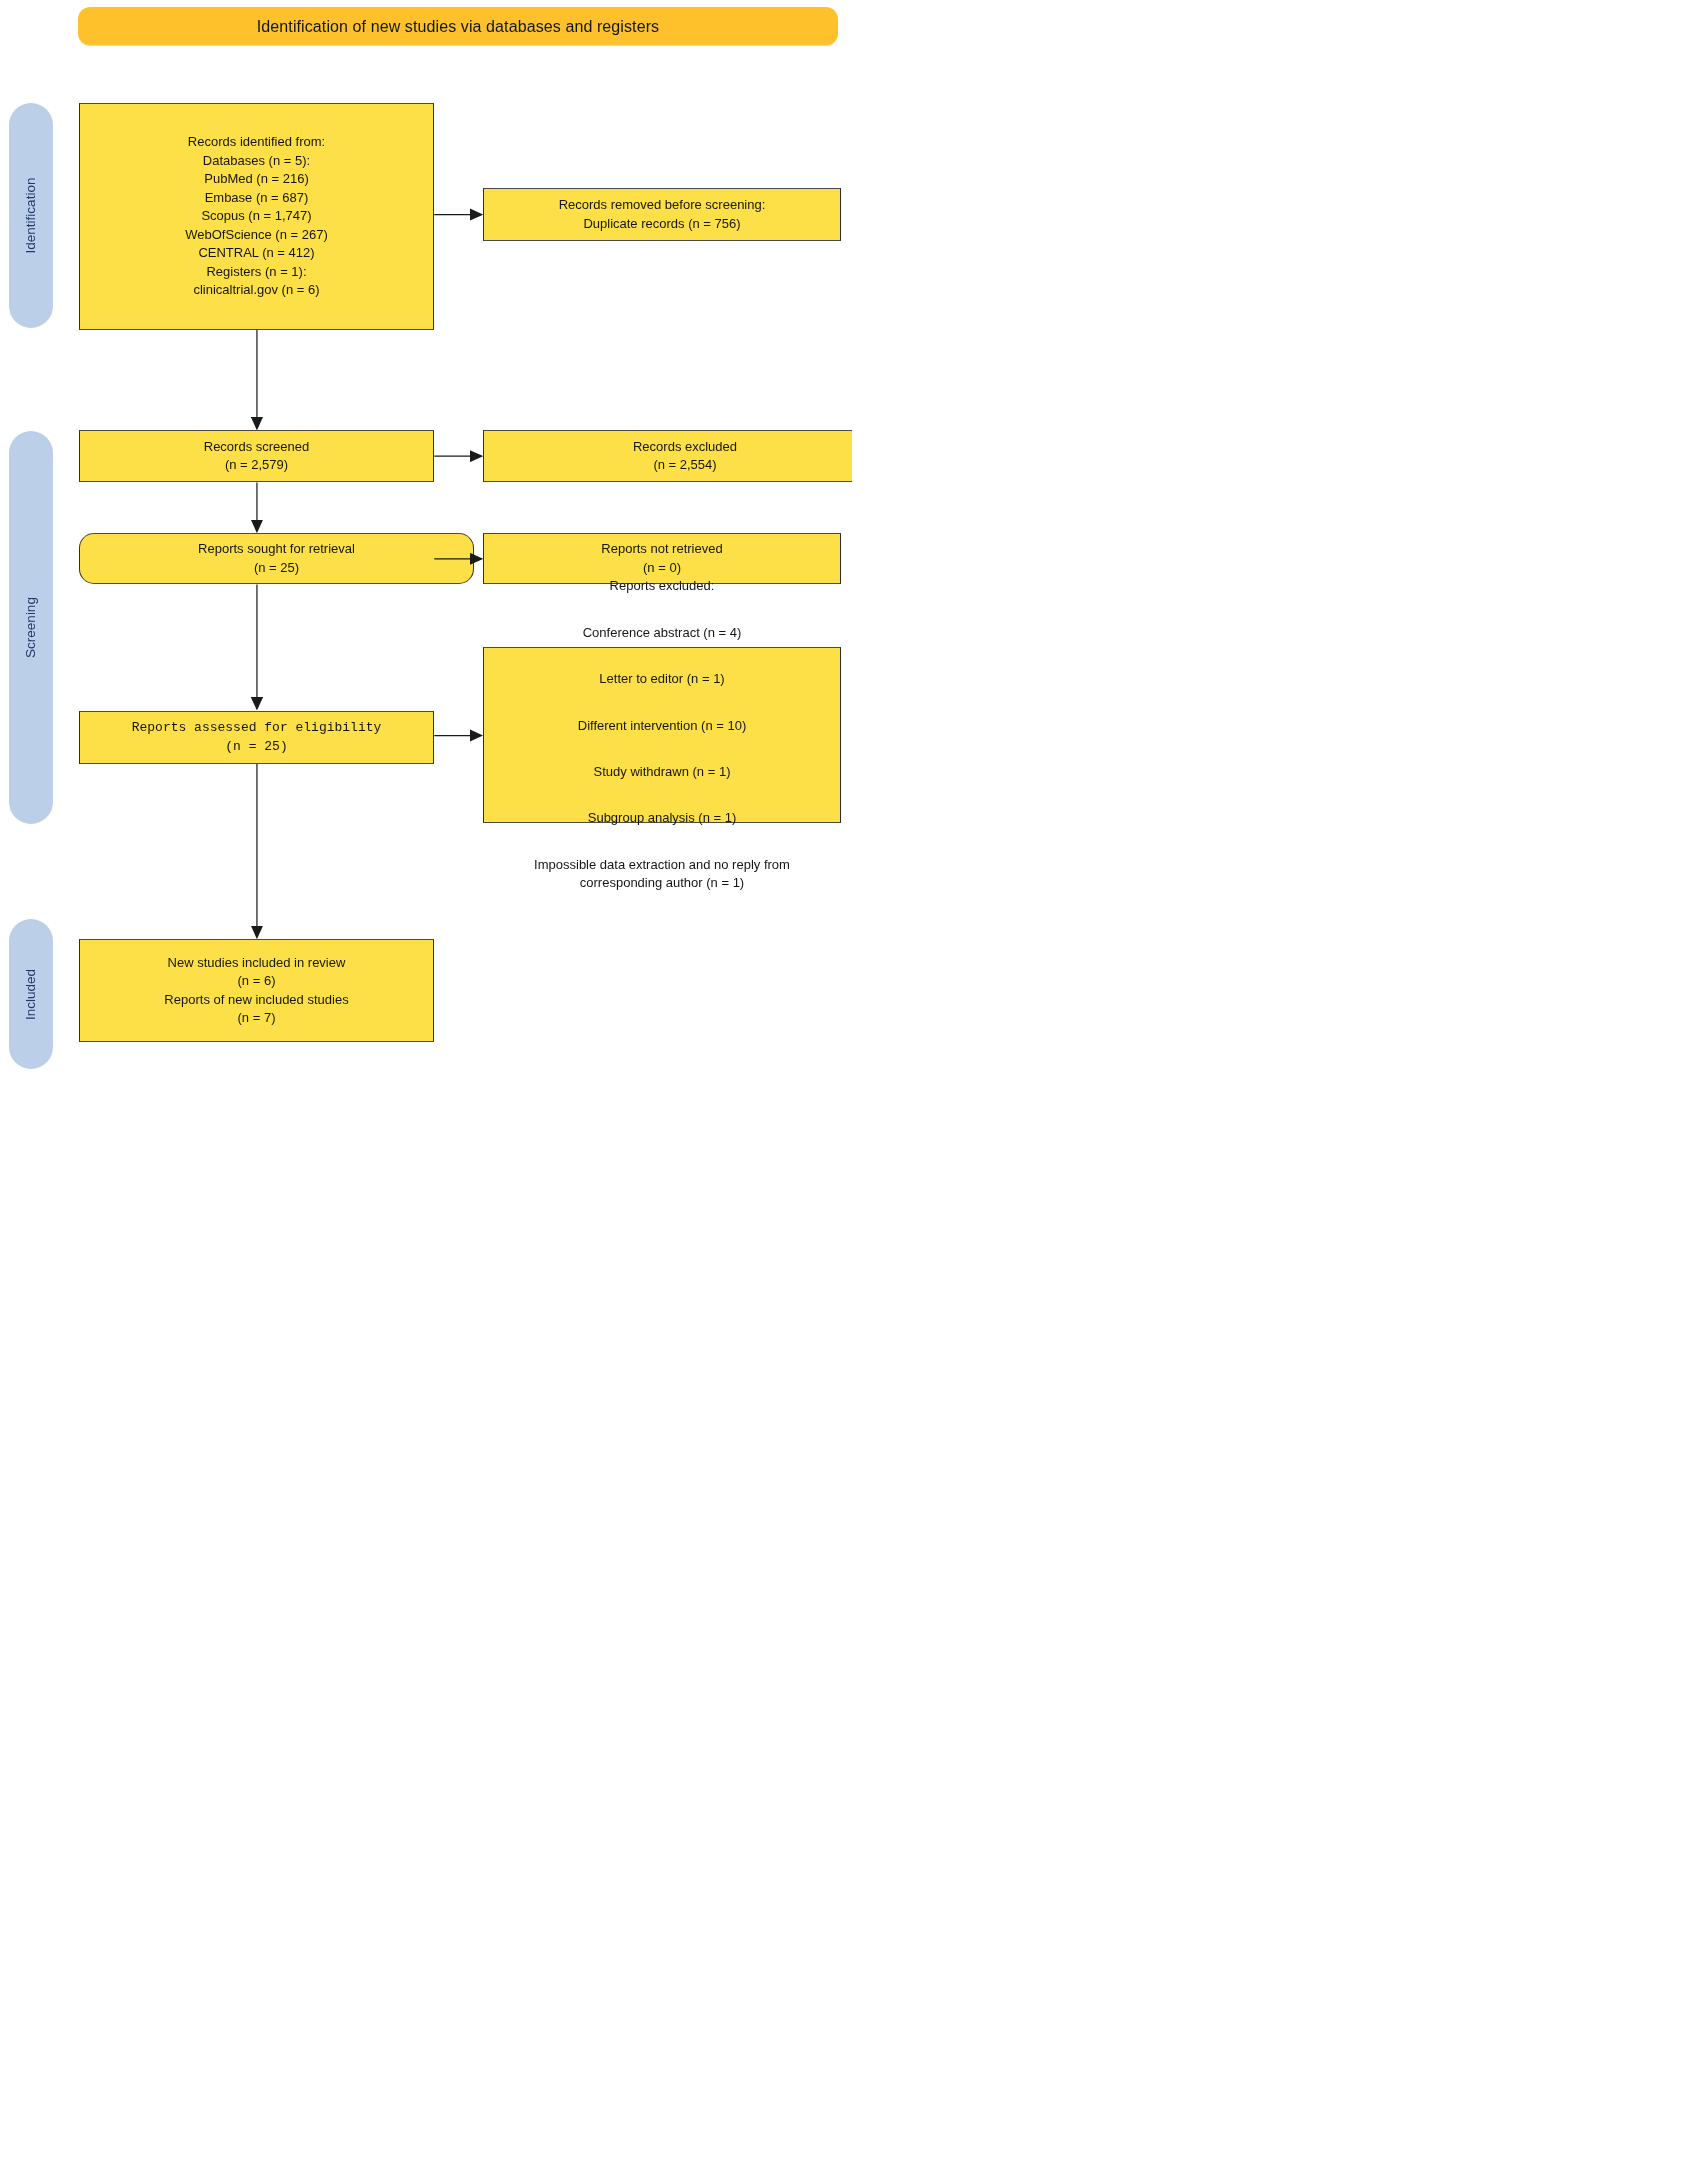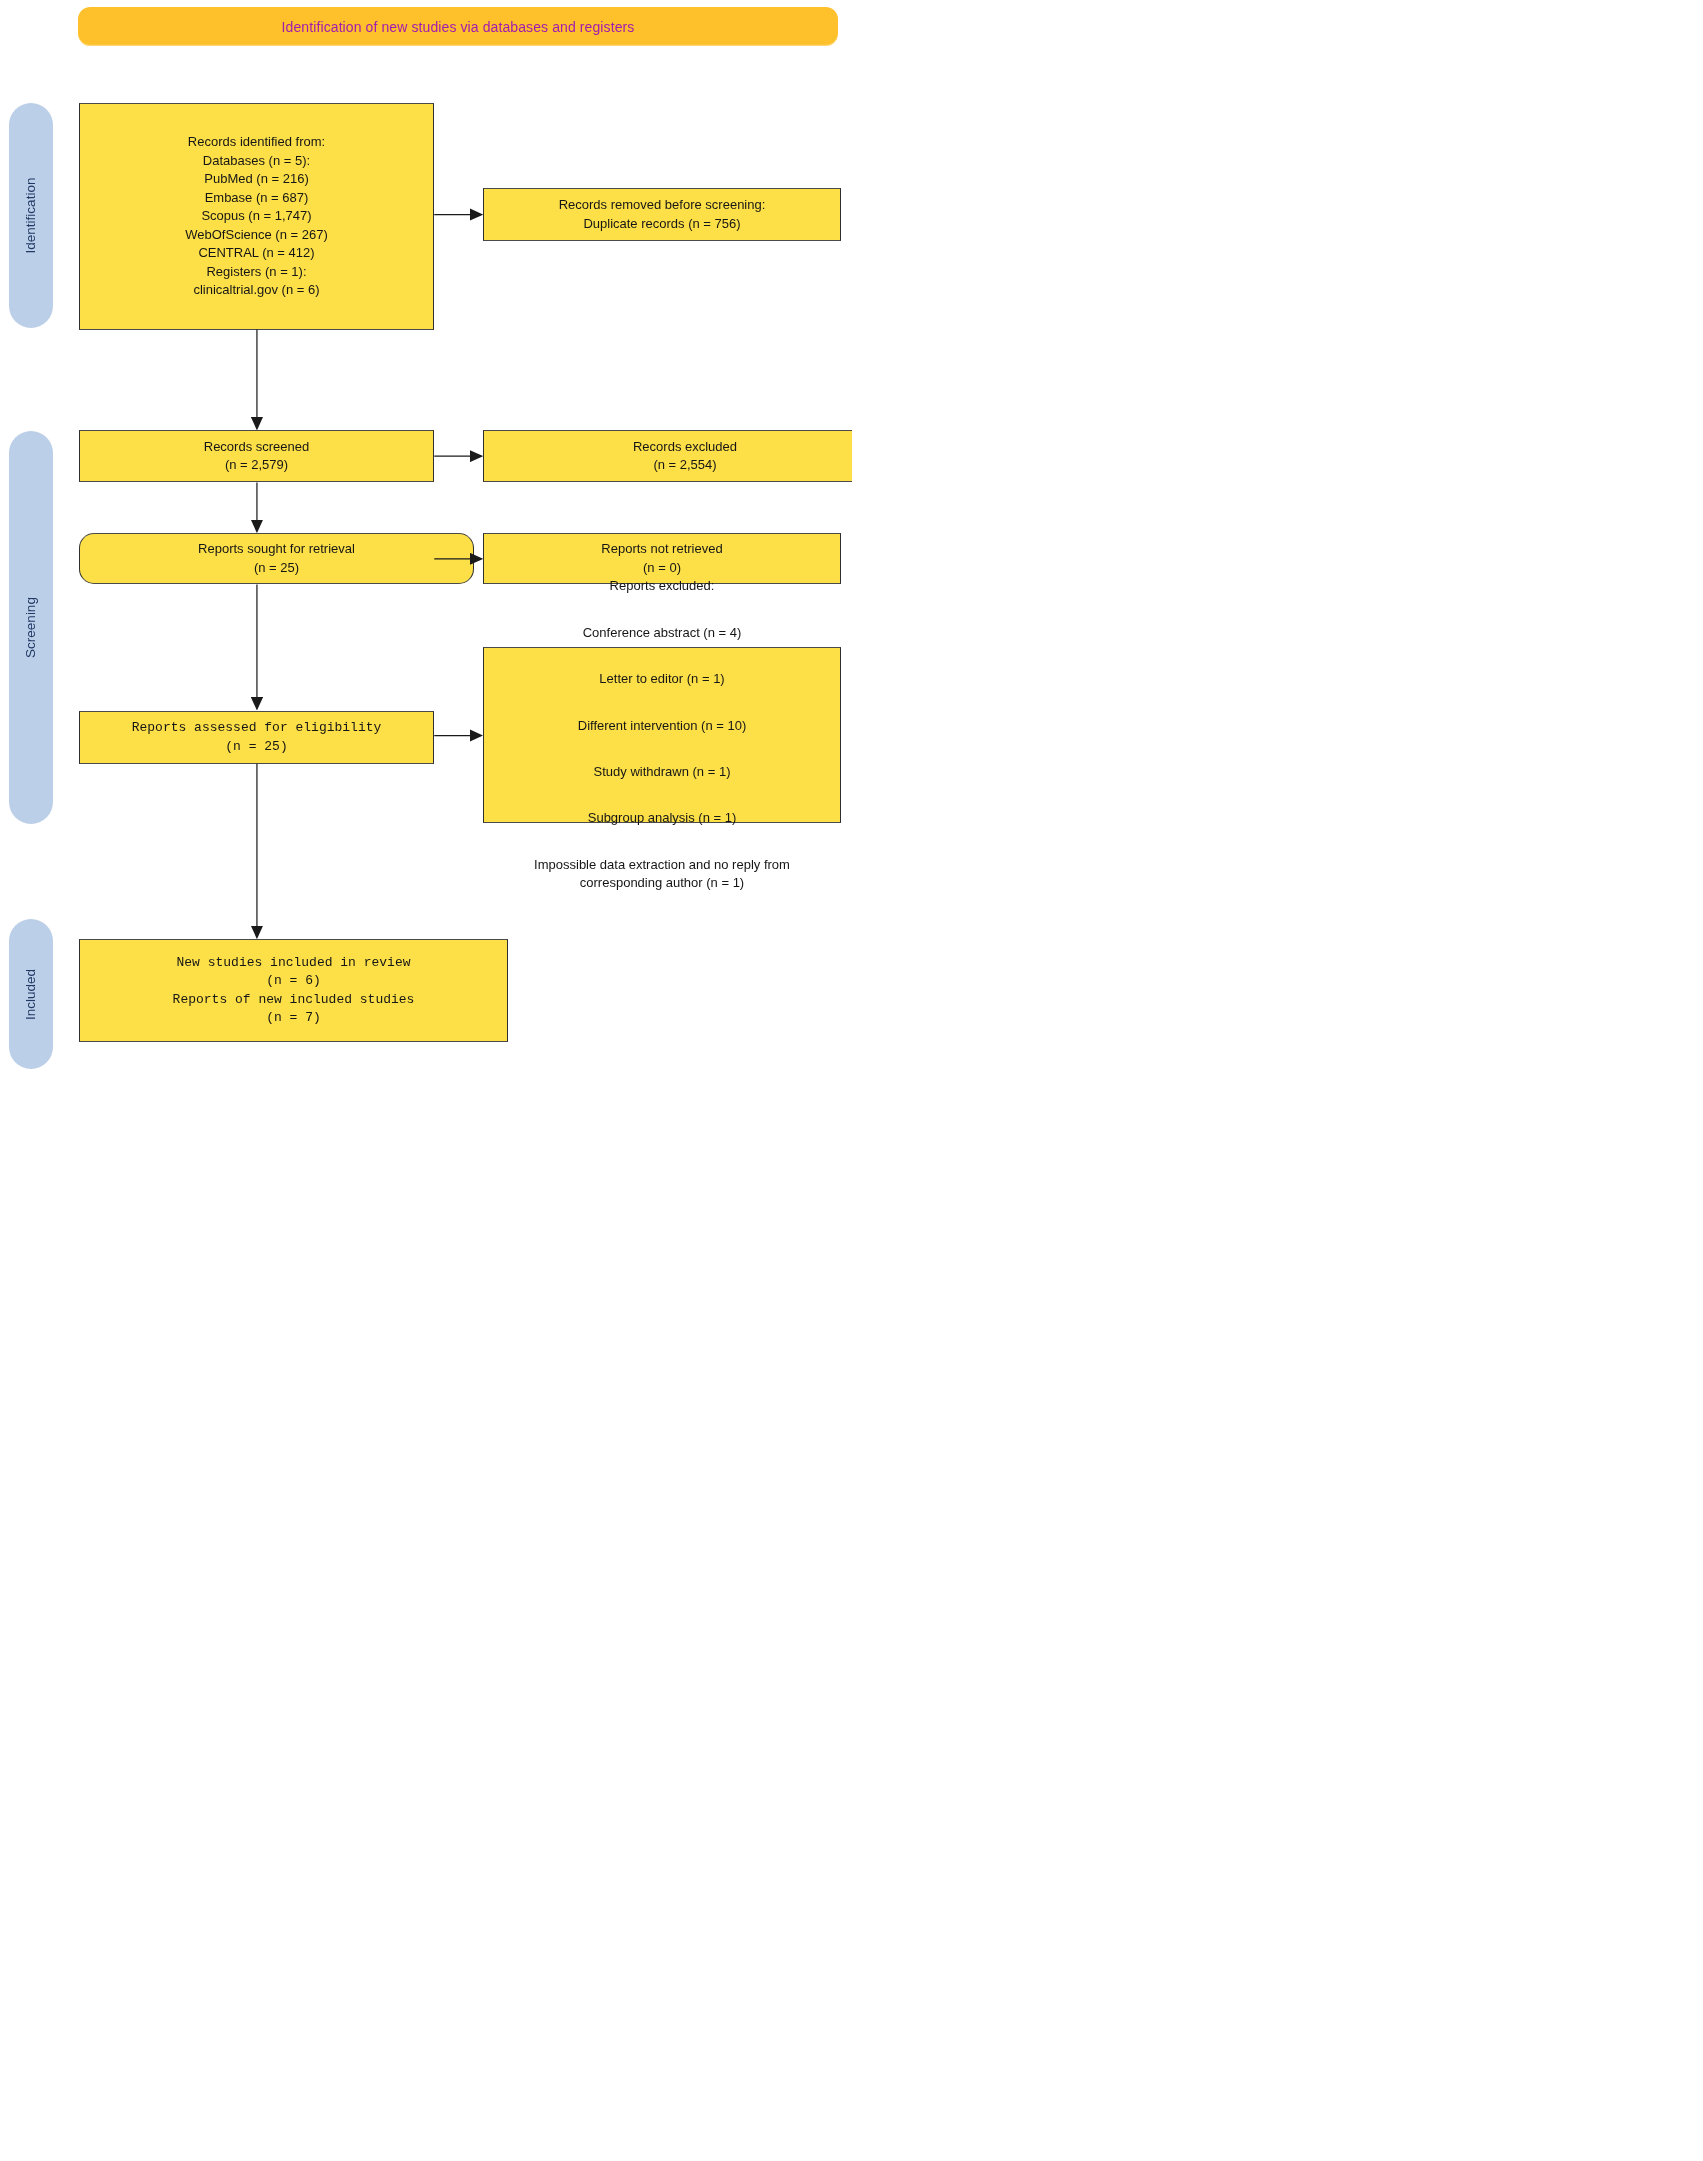--- a/index.html
+++ b/index.html
@@ -21,22 +21,22 @@
   .banner {
     position: absolute;
     left: 78px; top: 7.3px;
     width: 760px; height: 39px;
     background: var(--banner-bg, #FFC12B);
     border-radius: 12.2px;
     display: flex; align-items: center; justify-content: center;
     box-shadow: 0 -1.2px 0 rgba(255,255,255,0.35) inset;
   }
   .banner span {
-    font-size: 14px;
-    color: #a21caf;
+    font-size: 16px;
+    color: #0f172a;
     letter-spacing: 0.1px;
   }
   
   .pill {
     position: absolute;
     left: 8.6px;
     width: 44px;
     background: var(--pill-bg, #BCCFE8);
     border-radius: 22px;
     display: flex; align-items: center; justify-content: center;
@@ -69,21 +69,21 @@
   }
   .box .line { width: 100%; }
   .b1 { left: 79px; top: 103px;  width: 355px; height: 227px; }
   .b2 { left: 483px; top: 188px;  width: 358px; height: 53px;  }
   .b3 { left: 79px; top: 430px;  width: 355px; height: 52px;  }
   .b4 { left: 483px; top: 430px;  width: 404px; height: 52px;  }
   .b5 { left: 79px; top: 533px;  width: 395px; height: 51px; border-radius: 15px;  }
   .b6 { left: 483px; top: 533px;  width: 358px; height: 51px;  }
   .b7 { left: 79px; top: 711px; width: 355px; height: 53px; font-family: Liberation Mono, monospace;  }
   .b8 { left: 483px; top: 647px; width: 358px; height: 176px; padding: 2.4px 19.6px; gap: 28px; }
-  .b9 { left: 79px; top: 939px; width: 429px; height: 103px; font-family: Liberation Mono, monospace; }
+  .b9 { left: 79px; top: 939px; width: 355px; height: 103px; }
   
   .arrows {
     position: absolute;
     left: 0; top: 0;
     width: 852px; height: 1081px;
     pointer-events: none;
   }
   .arrows line {
     stroke: var(--arrow, #1a1a1a);
     stroke-width: 2px;

